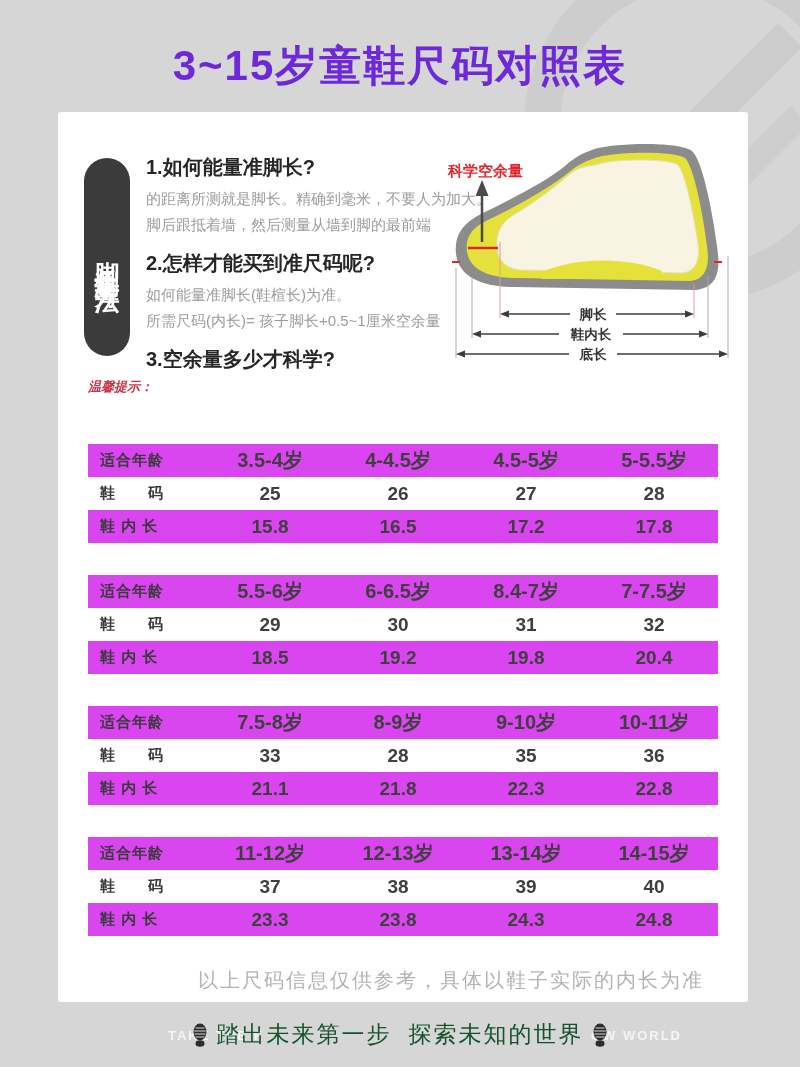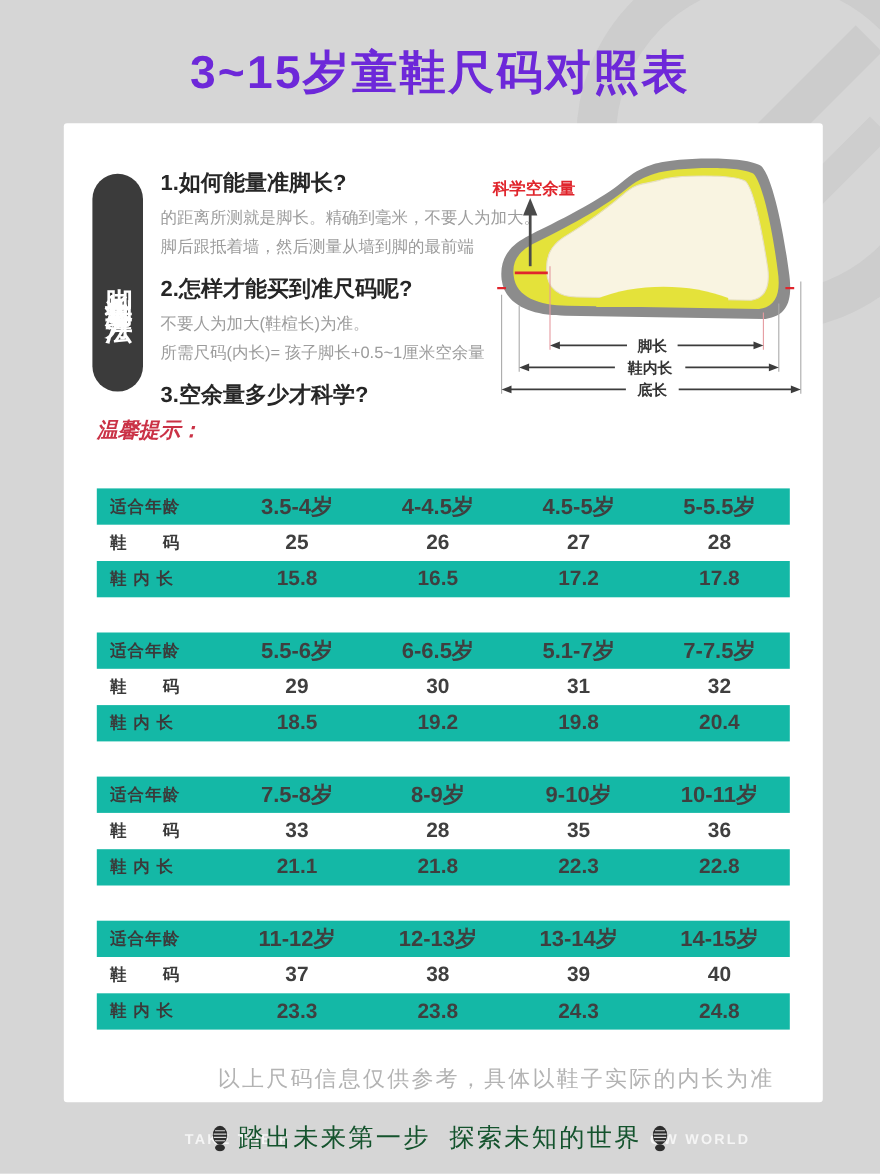--- a/index.html
+++ b/index.html
@@ -43,28 +43,28 @@
     font-size:20px; font-weight:800; color:#262626; line-height:30px; margin-bottom:4px;
     white-space:nowrap;
   }
   .instr-section p {
     font-size:15px; color:#9c9c9c; line-height:26px; white-space:nowrap;
   }
   .diagram { position:absolute; left:384px; top:26px; }
 
   
   .tip { position:absolute; left:30px; top:266px; width:640px; }
-  .tip-title { font-size:19px; font-weight:800; font-style:italic; color:#ca3246; margin-bottom:8px; }
+  .tip-title { font-size:13px; font-weight:800; font-style:italic; color:#ca3246; margin-bottom:8px; }
   .tip-body  { font-size:14px; font-weight:700; color:#e25263; white-space:nowrap; }
 
   
   .tables { position:absolute; left:30px; top:332px; width:630px; }
   .tblock { margin-bottom:32px; }
   .trow { display:flex; height:33px; align-items:center; }
-  .trow.gray { background:#14b8a6; }
+  .trow.gray { background:#d946ef; }
   .tlabel {
     width:118px; padding-left:12px; font-size:15px; font-weight:800; color:#3a3a3a;
     white-space:pre; letter-spacing:1px;
   }
   .tcell { width:128px; text-align:center; color:#3f3f3f; }
   .tcell.age { font-size:20px; font-weight:700; }
   .tcell.num { font-size:19px; font-weight:600; }
 
   
   .disclaimer {
@@ -110,21 +110,21 @@
     </div>
 
     <div class="instructions">
       <div class="instr-section">
         <h3>1.如何能量准脚长?</h3>
         <p>的距离所测就是脚长。精确到毫米，不要人为加大。</p>
         <p>脚后跟抵着墙，然后测量从墙到脚的最前端</p>
       </div>
       <div class="instr-section">
         <h3>2.怎样才能买到准尺码呢?</h3>
-        <p>不要人为加大(鞋楦长)为准。</p>
+        <p>如何能量准脚长(鞋楦长)为准。</p>
         <p>所需尺码(内长)= 孩子脚长+0.5~1厘米空余量</p>
       </div>
       <div class="instr-section">
         <h3>3.空余量多少才科学?</h3>
       </div>
     </div>
 
     <svg class="diagram" width="300" height="232" viewBox="0 0 300 232">
 
       <path d="M150,12 C168,5 236,3 250,13 C260,22 270,70 275,108 C279,134 275,149 254,152 L72,149
@@ -211,21 +211,21 @@
         <div class="tcell num">17.2</div>
         <div class="tcell num">17.8</div>
       </div>
     </div>
 
     <div class="tblock">
       <div class="trow gray">
         <div class="tlabel">适合年龄</div>
         <div class="tcell age">5.5-6岁</div>
         <div class="tcell age">6-6.5岁</div>
-        <div class="tcell age">5.1-7岁</div>
+        <div class="tcell age">8.4-7岁</div>
         <div class="tcell age">7-7.5岁</div>
       </div>
       <div class="trow">
         <div class="tlabel">鞋　　码</div>
         <div class="tcell num">29</div>
         <div class="tcell num">30</div>
         <div class="tcell num">31</div>
         <div class="tcell num">32</div>
       </div>
       <div class="trow gray">

